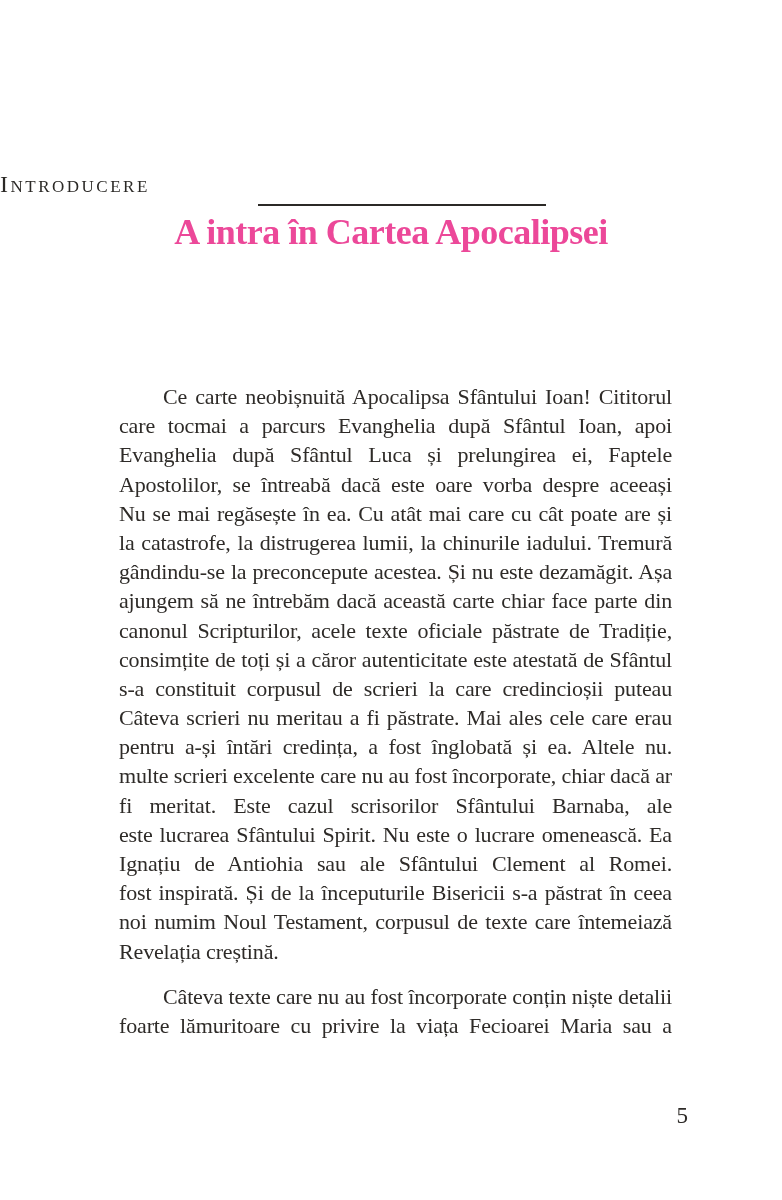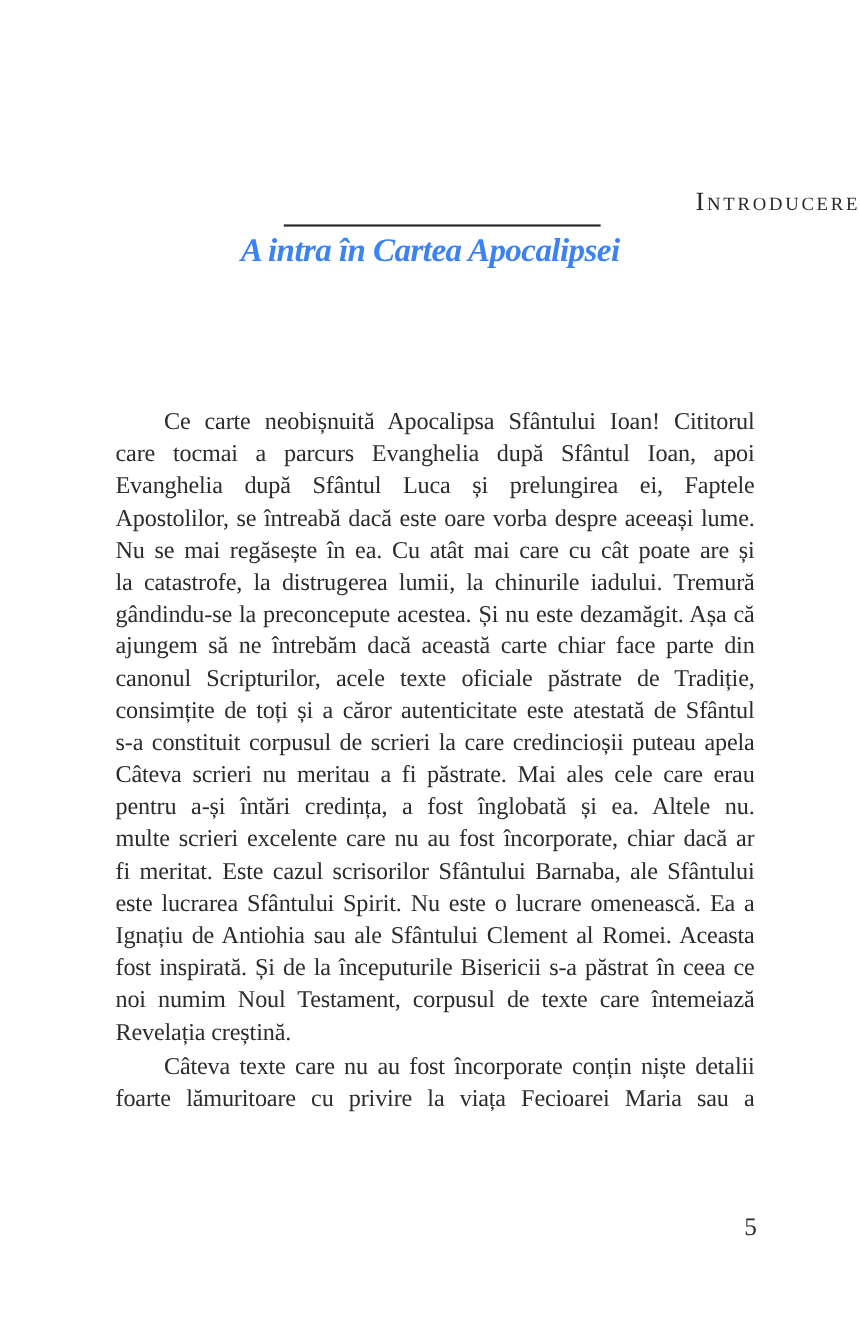--- a/index.html
+++ b/index.html
@@ -13,58 +13,57 @@
     height: 1200px;
     background: #ffffff;
     font-family: "Liberation Serif", serif;
     overflow: hidden;
   }
   .kicker {
     position: absolute;
     top: 171px;
     left: 0;
     width: 100%;
-    text-align: right;
+    text-align: left;
     font-variant: small-caps;
     font-size: 24px;
     letter-spacing: 2.5px;
     color: #2b2926;
   }
   .kicker-rule {
     position: absolute;
     top: 204px;
     left: 258px;
     width: 288px;
     height: 2px;
     background: #2b2926;
   }
   .chapter-title {
     position: absolute;
     top: 211px;
     left: 0;
     width: 100%;
     margin: 0;
     text-align: center;
-    font-size: 30px;
+    font-size: 36px;
     font-weight: bold;
     letter-spacing: -0.5px;
-    color: #3b82f6;
-    font-style: italic;
+    color: #ec4899;
   }
   .body-text {
     position: absolute;
     top: 366px;
     left: 103px;
     width: 585px;
     font-size: 22px;
     line-height: 29.2px;
     letter-spacing: -0.15px;
     color: #2e2b28;
   }
-  .para { margin: 2px; }
+  .para { margin: 16px; }
   .line {
     text-align: justify;
     text-align-last: justify;
     height: 29.2px;
     overflow: hidden;
   }
   .line.first { text-indent: 44px; }
   .para.plain-last .line.last { text-align-last: left; }
   .folio {
     position: absolute;

